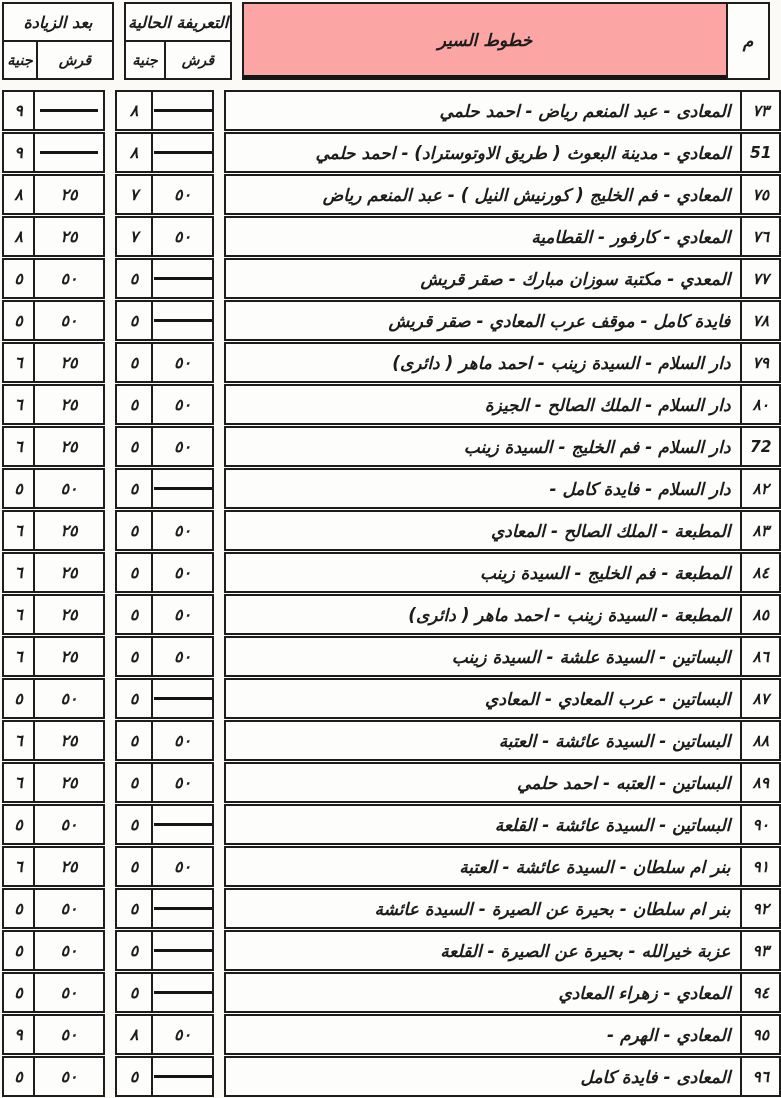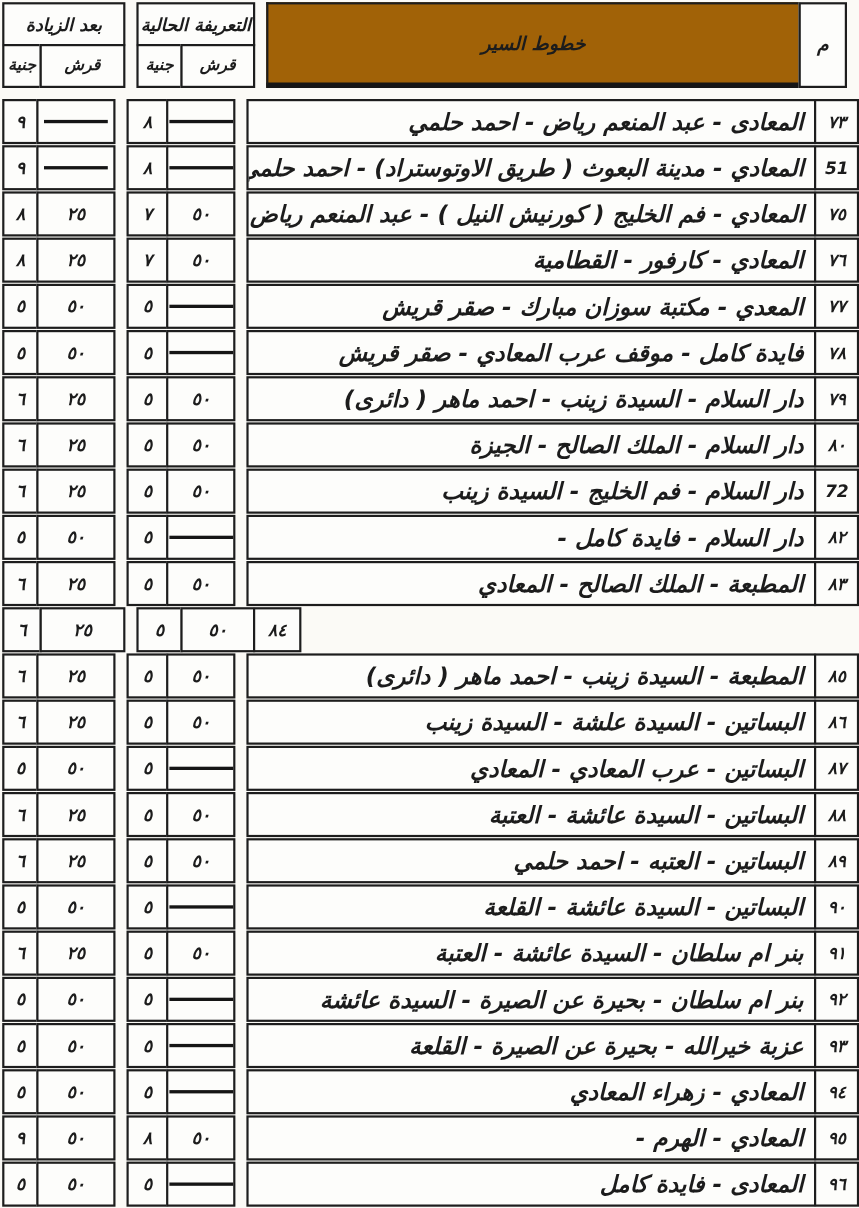--- a/index.html
+++ b/index.html
@@ -25,21 +25,21 @@
     display:flex; align-items:center; justify-content:center; font-size:14.5px;
   }
   .after-group { width:112px;border-radius:16px; }
   .after-group .s-geneh { width:36px; }
   .after-group .s-qirsh { width:78px; margin-left:-2px; }
   .current-group { width:108px; margin-left:10px;font-style:italic; }
   .current-group .s-geneh { width:42px; }
   .current-group .s-qirsh { width:68px; margin-left:-2px; }
   .hroute {
     width:486px; height:78px; margin-left:10px;
-    border:2px solid #1d1d1d; border-bottom:5px solid #161616; background:#a16207;
+    border:2px solid #1d1d1d; border-bottom:5px solid #161616; background:#fca5a5;
     display:flex; align-items:center; justify-content:center; font-size:17px;
   }
   .hnum {
     width:44px; height:78px; margin-left:-2px;
     border:2px solid #1d1d1d; background:#fdfdfb;
     display:flex; align-items:center; justify-content:center; font-size:17px;
   }
 
   
   .rows { margin-top:10px; }
@@ -48,21 +48,21 @@
     border:2px solid #1d1d1d; background:#fdfdfb; height:41px;
     display:flex; align-items:center; justify-content:center; font-size:16px;
   }
   .c-ga { width:36px; margin-left:2px; }
   .c-qa { width:78px; margin-left:-2px; }
   .c-gc { width:42px; margin-left:10px; }
   .c-qc { width:68px; margin-left:-2px; }
   .c-route {
     width:566px; margin-left:10px; direction:rtl;
     justify-content:flex-start; padding:0 10px;
-    font-size:21px; white-space:nowrap; overflow:hidden;
+    font-size:17px; white-space:nowrap; overflow:hidden;
   }
   .c-num { width:44px; margin-left:-2px; font-size:15.5px; }
   .dash { display:block; width:58px; height:0; border-top:3px solid #151515; }
 </style>
 </head>
 <body>
 
 <div class="sheet">
 
   <div class="hdr">
@@ -185,20 +185,21 @@
         <div class="cell c-gc">٥</div>
         <div class="cell c-qc">٥٠</div>
         <div class="cell c-route">المطبعة - الملك الصالح - المعادي</div>
         <div class="cell c-num">٨٣</div>
       </div>
       <div class="row">
         <div class="cell c-ga">٦</div>
         <div class="cell c-qa">٢٥</div>
         <div class="cell c-gc">٥</div>
         <div class="cell c-qc">٥٠</div>
+        <div class="cell c-route">المطبعة - فم الخليج - السيدة زينب</div>
         <div class="cell c-num">٨٤</div>
       </div>
       <div class="row">
         <div class="cell c-ga">٦</div>
         <div class="cell c-qa">٢٥</div>
         <div class="cell c-gc">٥</div>
         <div class="cell c-qc">٥٠</div>
         <div class="cell c-route">المطبعة - السيدة زينب - احمد ماهر ( دائرى)</div>
         <div class="cell c-num">٨٥</div>
       </div>

